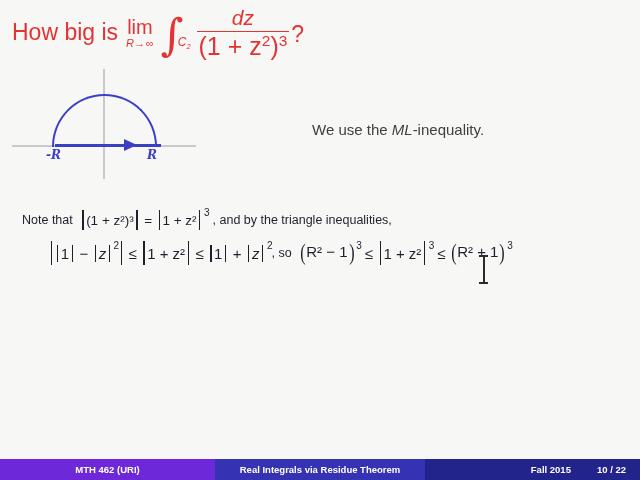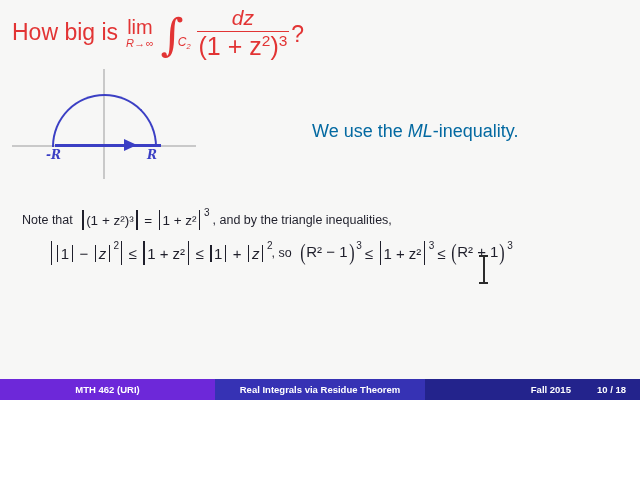--- a/index.html
+++ b/index.html
@@ -6,21 +6,21 @@
     margin: 0;
     padding: 0;
     background: #ffffff;
   }
   body {
     font-family: "Liberation Sans", sans-serif;
   }
   #slide {
     position: relative;
     width: 640px;
-    height: 400px;
+    height: 480px;
     background: #f7f7f6;
     overflow: hidden;
     -webkit-font-smoothing: antialiased;
   }
 
   
   .title {
     position: absolute;
     left: 12px;
     top: 6px;
@@ -158,22 +158,22 @@
     font-size: 12px;
   }
   .lbl-negR { left: 46px; top: 86px; }
   .lbl-R    { left: 147px; top: 86px; }
 
   
   .ml-note {
     position: absolute;
     left: 312px;
     top: 121px;
-    font-size: 18px;
-    color: #0369a1;
+    font-size: 15px;
+    color: #404040;
     white-space: nowrap;
   }
 
   
   .math-block {
     position: absolute;
     left: 22px;
     top: 210px;
     color: #1f1f2b;
   }
@@ -425,17 +425,17 @@
     <div class="cap cap-t"></div>
     <div class="stem"></div>
     <div class="cap cap-b"></div>
   </div>
 
   <div class="footer">
     <div class="f-seg f-seg1">MTH 462  (URI)</div>
     <div class="f-seg f-seg2">Real Integrals via Residue Theorem</div>
     <div class="f-seg f-seg3">
       <span>Fall 2015</span>
-      <span>10 / 18</span>
+      <span>10 / 22</span>
     </div>
   </div>
 
 </div>
 
 </body></html>

